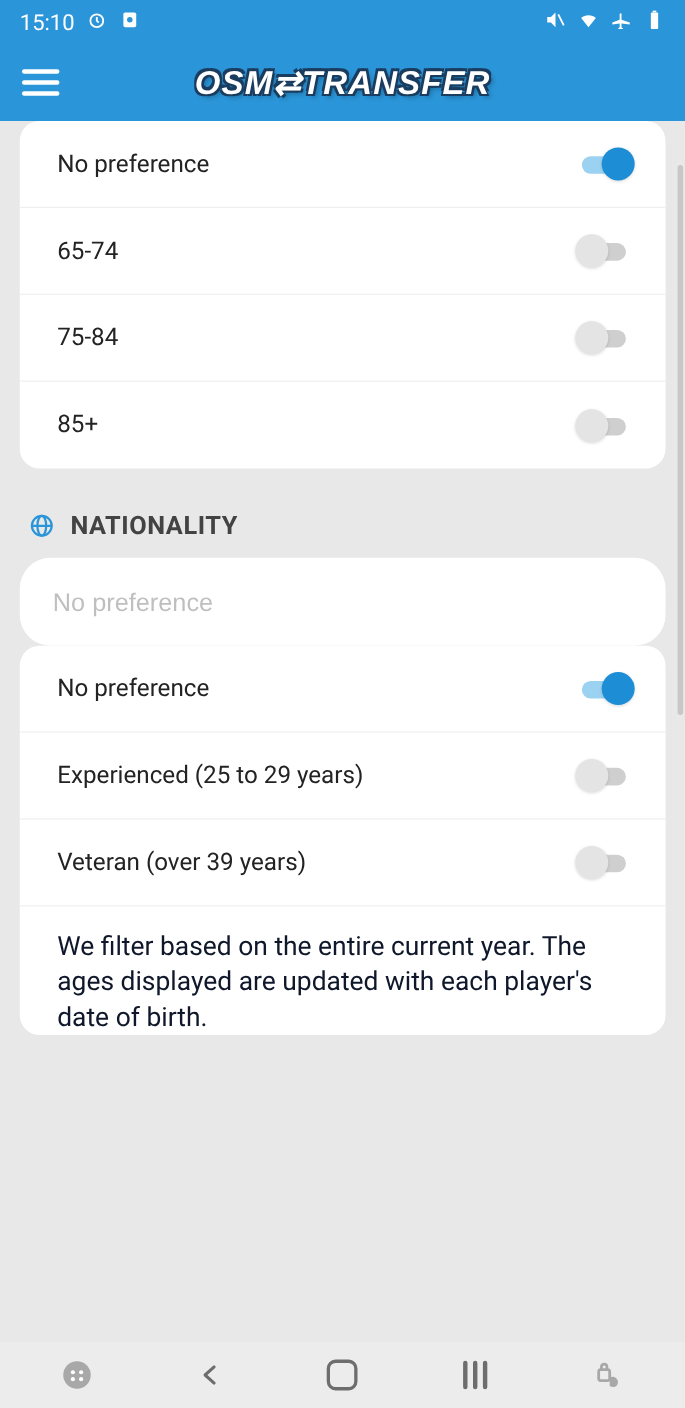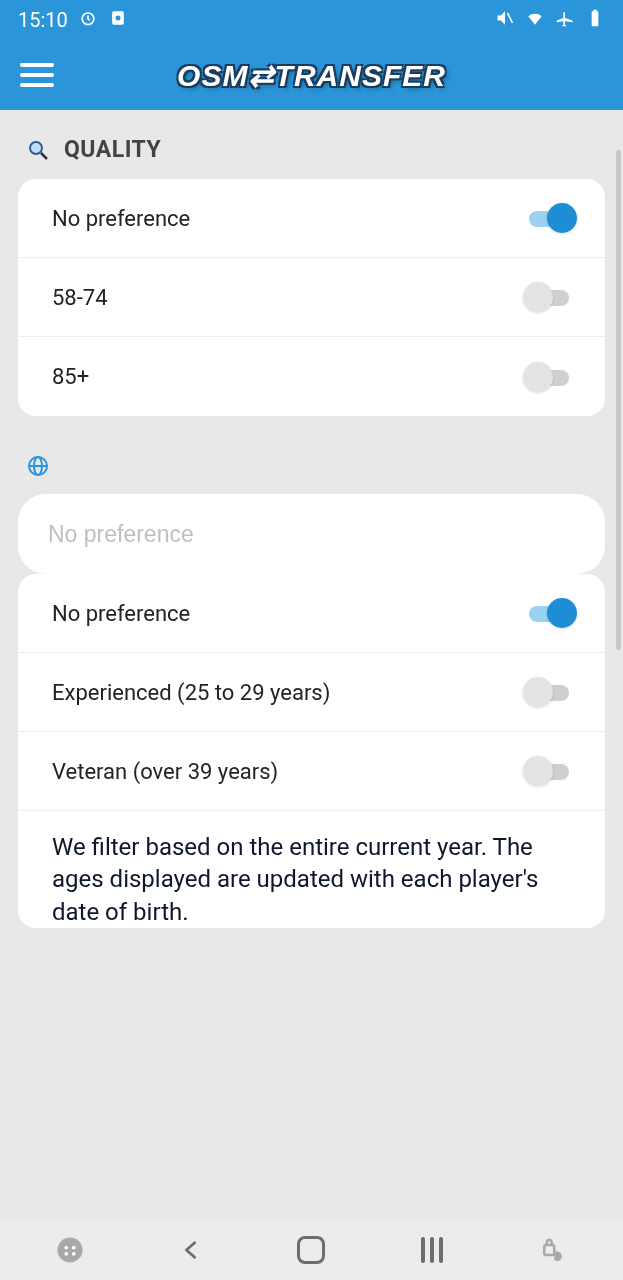--- a/index.html
+++ b/index.html
@@ -86,39 +86,37 @@
   <div class="hamburger">
     <span></span>
       <span></span>
       <span></span>
   </div>
   <div class="app-title">OSM⇄TRANSFER</div>
 </div>
 
 <div class="content">
 
-  <div class="section-header">
-    <span class="hicon">
-      <svg viewBox="0 0 24 24" width="24" height="24">
-          <circle cx="10" cy="10" r="6" fill="#bcdff5" stroke="#315a8e" stroke-width="2"></circle>
-          <line x1="15" y1="15" x2="21" y2="21" stroke="#333" stroke-width="2.5"></line>
-        </svg>
-    </span>
-    <span class="section-title">QUALITY</span>
-  </div>
   <div class="card">
     <div class="row">
       <span class="row-label">No preference</span>
       <div class="toggle on">
           <div class="toggle-track"></div>
           <div class="toggle-knob"></div>
         </div>
     </div>
     <div class="row">
-      <span class="row-label">58-74</span>
+      <span class="row-label">65-74</span>
+      <div class="toggle">
+          <div class="toggle-track"></div>
+          <div class="toggle-knob"></div>
+        </div>
+    </div>
+    <div class="row">
+      <span class="row-label">75-84</span>
       <div class="toggle">
           <div class="toggle-track"></div>
           <div class="toggle-knob"></div>
         </div>
     </div>
     <div class="row">
       <span class="row-label">85+</span>
       <div class="toggle">
           <div class="toggle-track"></div>
           <div class="toggle-knob"></div>
@@ -127,20 +125,21 @@
   </div>
 
   <div class="section-header" style="padding-top:38px;">
     <span class="hicon">
       <svg viewBox="0 0 24 24" width="24" height="24">
           <circle cx="12" cy="12" r="9" fill="none" stroke="#2a95d8" stroke-width="2"></circle>
           <ellipse cx="12" cy="12" rx="4" ry="9" fill="none" stroke="#2a95d8" stroke-width="2"></ellipse>
           <line x1="3" y1="12" x2="21" y2="12" stroke="#2a95d8" stroke-width="2"></line>
         </svg>
     </span>
+    <span class="section-title">NATIONALITY</span>
   </div>
   <div class="input-card">
     <input class="input-field" type="text" placeholder="No preference" style="">
   </div>
 
   <div class="card">
     <div class="row">
       <span class="row-label">No preference</span>
       <div class="toggle on">
           <div class="toggle-track"></div>

